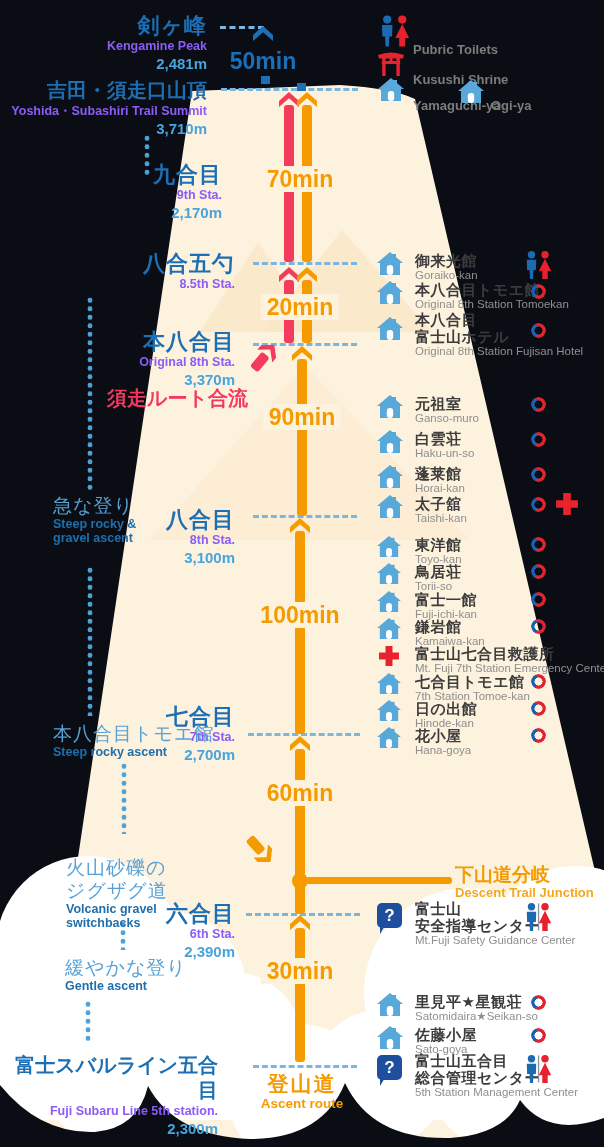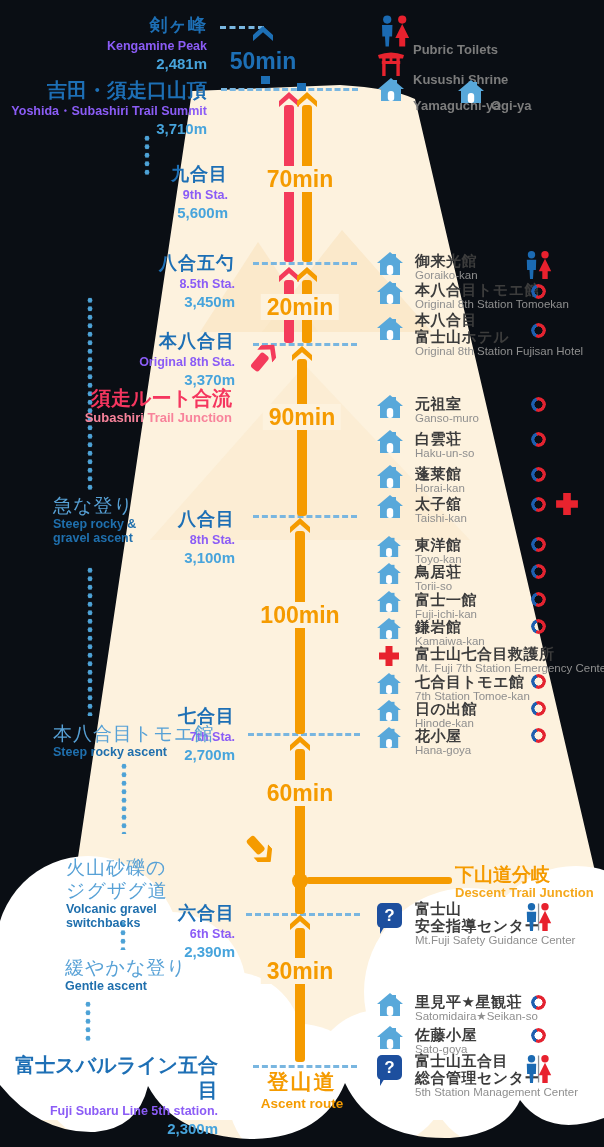--- a/index.html
+++ b/index.html
@@ -1,21 +1,21 @@
 <!DOCTYPE html>
 <html><head>
 <meta charset="utf-8">
 <style>
   html,body{margin:0;padding:0;background:#0a0e14;}
   #stage{position:relative;width:604px;height:1147px;overflow:hidden;background:#0a0e14;
          font-family:"Liberation Sans","DejaVu Sans",sans-serif;}
   .abs{position:absolute;}
   
   .station{position:absolute;text-align:right;}
-  .station .jp{font-size:18px;font-weight:bold;color:#1d6fb5;letter-spacing:1px;line-height:25px;}
+  .station .jp{font-size:22px;font-weight:bold;color:#1d6fb5;letter-spacing:1px;line-height:25px;}
   .station .jp.sm{font-size:20px;letter-spacing:0;}
   .station .en{font-size:12.5px;font-weight:bold;color:#8b5cf6;line-height:15px;margin-top:1px;}
   .station .alt{font-size:15px;font-weight:bold;color:#47a4dc;line-height:18px;margin-top:1px;}
   
   .note{position:absolute;}
   .note .jp{font-size:19px;color:#57a1d6;line-height:23px;letter-spacing:1px;}
   .note .en{font-size:12.5px;font-weight:bold;color:#1f6fad;line-height:14px;}
   
   .subashiri{position:absolute;text-align:right;}
   .subashiri .jp{font-size:20px;font-weight:bold;color:#f5365f;line-height:23px;}
@@ -30,21 +30,21 @@
   .time.blue{color:#1d6fb5;background:transparent;}
   .dash{position:absolute;border-top:3px dashed #79b6e0;height:0;}
   .arrow{position:absolute;display:flex;flex-direction:column;align-items:center;width:20px;}
   .arrow .ahead{width:20px;height:15px;clip-path:polygon(50% 0,100% 60%,100% 100%,50% 42%,0 100%,0 60%);}
   .arrow .ashaft{width:10px;height:19px;border-radius:3px;margin-top:-2px;}
   .jdot{position:absolute;width:16px;height:16px;border-radius:50%;background:#f59b00;}
   .hline{position:absolute;height:7px;border-radius:3px;background:#f59b00;}
   .jlabel .jp{font-size:19px;font-weight:bold;color:#f59b00;line-height:21px;}
   .jlabel .en{font-size:13px;font-weight:bold;color:#f5a81d;line-height:15px;}
   .ascentlbl{position:absolute;text-align:center;width:130px;}
-  .ascentlbl .jp{font-size:21px;font-weight:bold;color:#f59b00;line-height:24px;letter-spacing:2px;font-family:Liberation Mono, monospace;}
+  .ascentlbl .jp{font-size:21px;font-weight:bold;color:#f59b00;line-height:24px;letter-spacing:2px;}
   .ascentlbl .en{font-size:13.5px;font-weight:bold;color:#f59b00;line-height:16px;}
   
   .dots{position:absolute;width:6px;background-image:radial-gradient(circle,#4da2d6 2.3px,rgba(0,0,0,0) 2.7px);
         background-size:6px 8.5px;background-repeat:repeat-y;background-position:center top;}
   
   .hut{position:absolute;left:377px;width:230px;}
   .hut .hicon{position:absolute;left:0;top:0;}
   .hut .htxt{margin-left:38px;}
   .hut .hjp{font-size:15px;font-weight:bold;color:#3c3c3c;line-height:17px;letter-spacing:.5px;}
   .hut .hen{font-size:11.5px;color:#8f8f8f;line-height:13px;white-space:nowrap;}
@@ -160,38 +160,36 @@
   <div class="station" style="left:5px;top:13px;width:202px">
     <div class="jp">剣ヶ峰</div>
     <div class="en">Kengamine Peak</div>
     <div class="alt">2,481m</div>
   </div>
   <div class="station" style="left:5px;top:78px;width:202px">
     <div class="jp sm">吉田・須走口山頂</div>
     <div class="en">Yoshida・Subashiri Trail Summit</div>
     <div class="alt">3,710m</div>
   </div>
-  <div class="station" style="left:28px;top:162px;width:200px">
+  <div class="station" style="left:22px;top:162px;width:200px">
     <div class="jp">九合目</div>
     <div class="en">9th Sta.</div>
-    <div class="alt">5,600m</div>
+    <div class="alt">2,170m</div>
   </div>
   <div class="station" style="left:35px;top:251px;width:200px">
     <div class="jp">八合五勺</div>
     <div class="en">8.5th Sta.</div>
-    <div class="alt">3,450m</div>
   </div>
   <div class="station" style="left:33px;top:329px;width:202px">
     <div class="jp">本八合目</div>
     <div class="en">Original 8th Sta.</div>
     <div class="alt">3,370m</div>
   </div>
-  <div class="subashiri" style="left:22px;top:387px;width:210px">
+  <div class="subashiri" style="left:38px;top:387px;width:210px">
     <div class="jp">須走ルート合流</div>
-    <div class="en">Subashiri Trail Junction</div>
   </div>
   <div class="station" style="left:35px;top:507px;width:200px">
     <div class="jp">八合目</div>
     <div class="en">8th Sta.</div>
     <div class="alt">3,100m</div>
   </div>
   <div class="station" style="left:35px;top:704px;width:200px">
     <div class="jp">七合目</div>
     <div class="en">7th Sta.</div>
     <div class="alt">2,700m</div>

